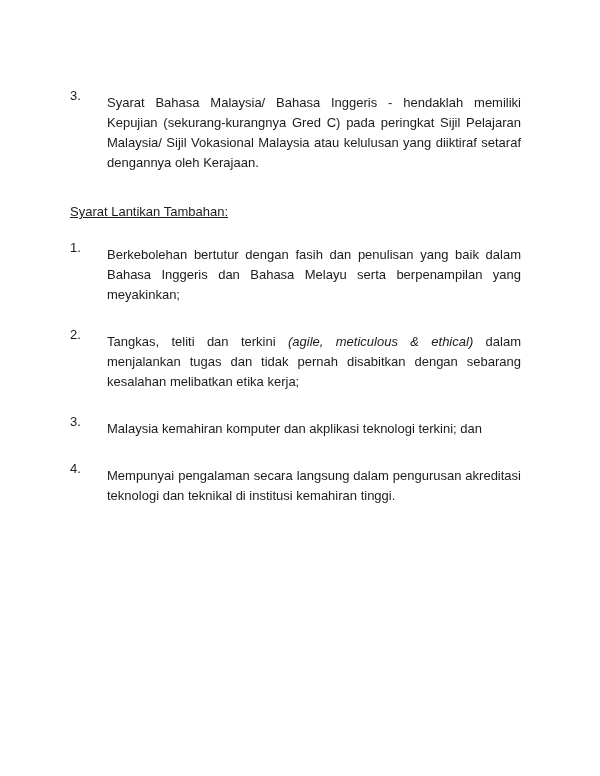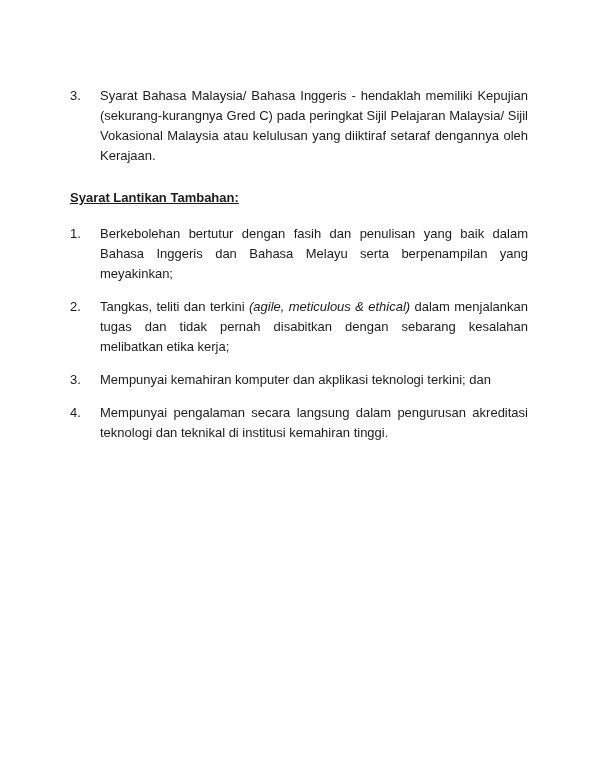--- a/index.html
+++ b/index.html
@@ -24,30 +24,30 @@
     display: flex;
     align-items: flex-start;
     margin: 0 0 13px 0;
   }
   .num {
     flex: 0 0 30px;
     text-align: left;
   }
   .txt {
     flex: 1 1 auto;
-    margin: 0;
+    margin: 7px;
     text-align: justify;
   }
   .intro {
     margin-bottom: 0;
   }
   .heading {
     font-size: 13px;
     line-height: 20px;
-    font-weight: bold;
+    font-weight: normal;
     text-decoration: underline;
     margin: 22px 0 16px 0;
     color: #1c1c1c;
   }
   .txt em {
   }
 </style>
 </head>
 <body>
 
@@ -65,21 +65,21 @@
     <p class="txt">Berkebolehan bertutur dengan fasih dan penulisan yang baik dalam Bahasa Inggeris dan Bahasa Melayu serta berpenampilan yang meyakinkan;</p>
   </div>
 
   <div class="item">
     <span class="num">2.</span>
     <p class="txt"><span>Tangkas, teliti dan terkini </span><em>(agile, meticulous &amp; ethical)</em><span> dalam menjalankan tugas dan tidak pernah disabitkan dengan sebarang kesalahan melibatkan etika kerja;</span></p>
   </div>
 
   <div class="item">
     <span class="num">3.</span>
-    <p class="txt">Mempunyai kemahiran komputer dan akplikasi teknologi terkini; dan</p>
+    <p class="txt">Malaysia kemahiran komputer dan akplikasi teknologi terkini; dan</p>
   </div>
 
   <div class="item">
     <span class="num">4.</span>
     <p class="txt">Mempunyai pengalaman secara langsung dalam pengurusan akreditasi teknologi dan teknikal di institusi kemahiran tinggi.</p>
   </div>
 
 </div>
 
 </body></html>

